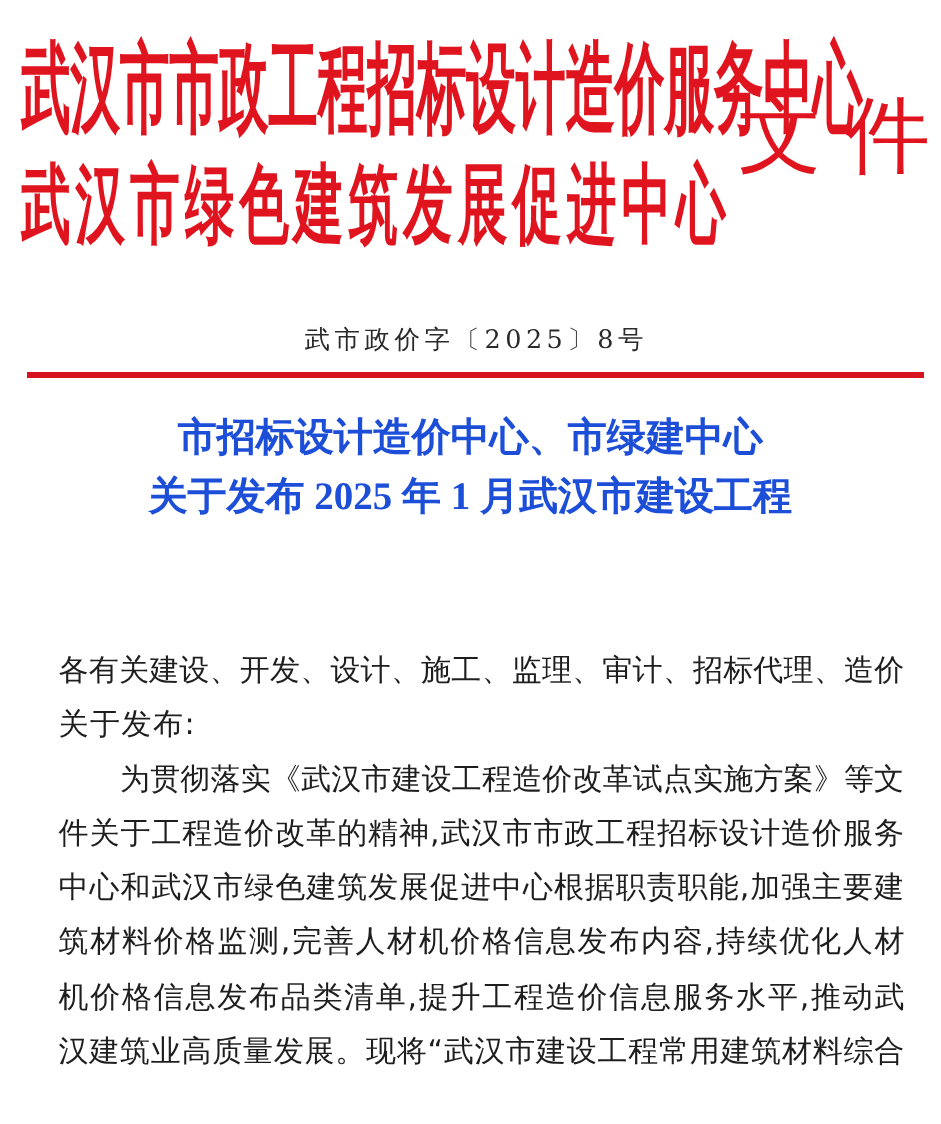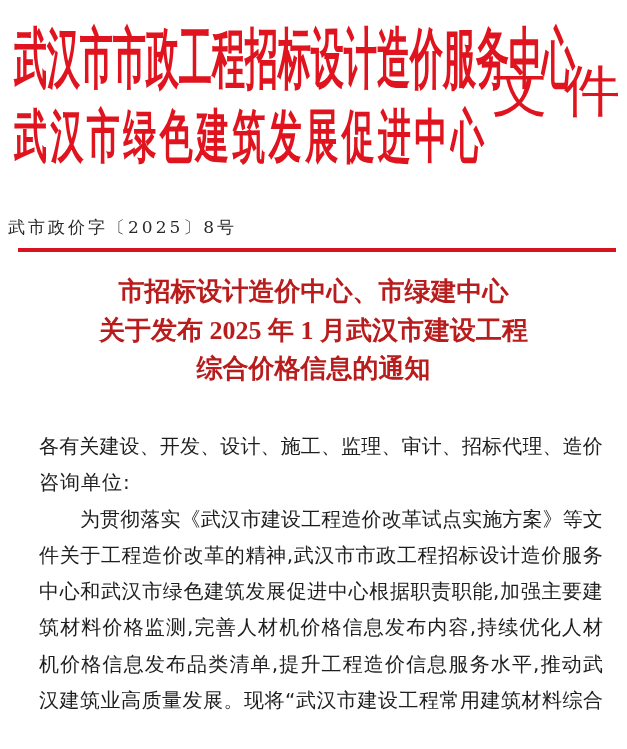--- a/index.html
+++ b/index.html
@@ -73,20 +73,21 @@
     line-height: 66px;
     font-weight: normal;
   }
 
   
   .doc-number {
     position: absolute;
     left: 0;
     width: 627px;
     top: 214px;
+    text-align: center;
     font-family: "DejaVu Serif", "Liberation Serif", serif;
     font-size: 17px;
     line-height: 26px;
     color: #2a2a2a;
     letter-spacing: 3px;
     padding-left: 8px;
     box-sizing: border-box;
   }
 
   
@@ -103,21 +104,21 @@
   .title {
     position: absolute;
     left: 0;
     width: 627px;
     top: 273px;
     text-align: center;
     font-family: "Liberation Serif", "DejaVu Serif", serif;
     font-weight: bold;
     font-size: 26px;
     line-height: 38.5px;
-    color: #b91c1c;
+    color: #1d4ed8;
   }
   .title div {
     white-space: nowrap;
   }
 
   
   .body-text {
     position: absolute;
     left: 39px;
     top: 428px;
@@ -185,21 +186,20 @@
       <span>件</span>
     </div>
 
   <div class="doc-number">武市政价字〔2025〕8号</div>
 
   <div class="red-rule"></div>
 
   <div class="title">
     <div>市招标设计造价中心、市绿建中心</div>
     <div>关于发布 2025 年 1 月武汉市建设工程</div>
-    <div>综合价格信息的通知</div>
   </div>
 
   <div class="body-text">
     <div class="line">
         <span>各</span>
         <span>有</span>
         <span>关</span>
         <span>建</span>
         <span>设</span>
         <span>、</span>
@@ -219,21 +219,21 @@
         <span>计</span>
         <span>、</span>
         <span>招</span>
         <span>标</span>
         <span>代</span>
         <span>理</span>
         <span>、</span>
         <span>造</span>
         <span>价</span>
       </div>
-    <div class="line short">咨询单位:</div>
+    <div class="line short">关于发布:</div>
     <div class="line indent">
         <span>为</span>
         <span>贯</span>
         <span>彻</span>
         <span>落</span>
         <span>实</span>
         <span>《</span>
         <span>武</span>
         <span>汉</span>
         <span>市</span>

